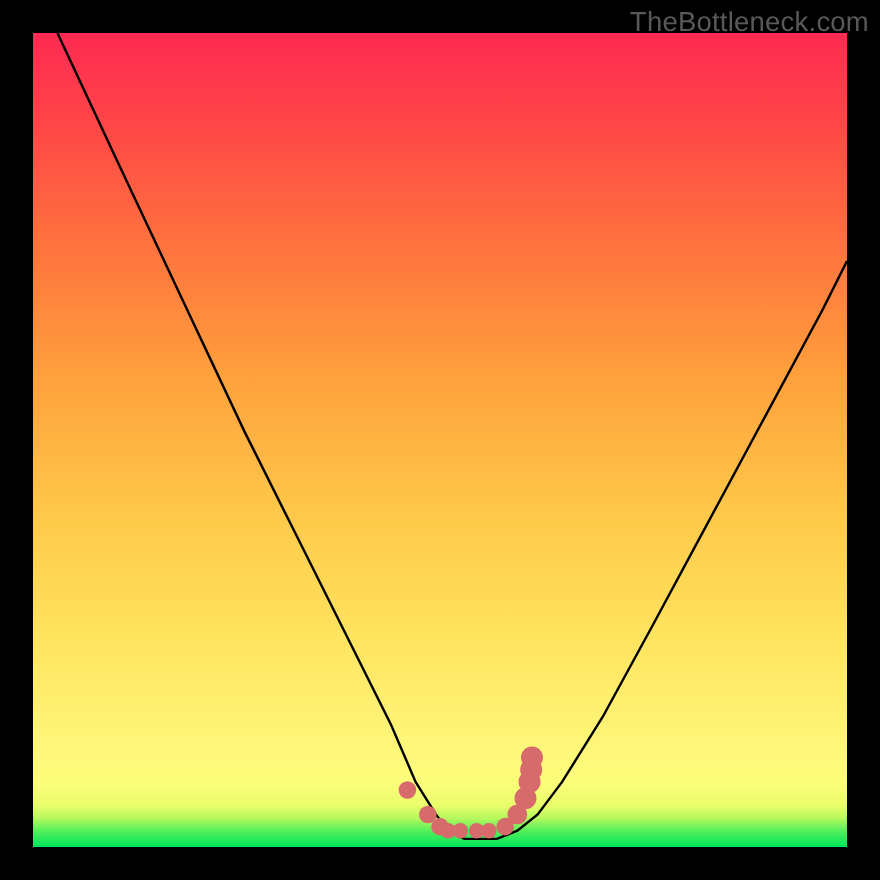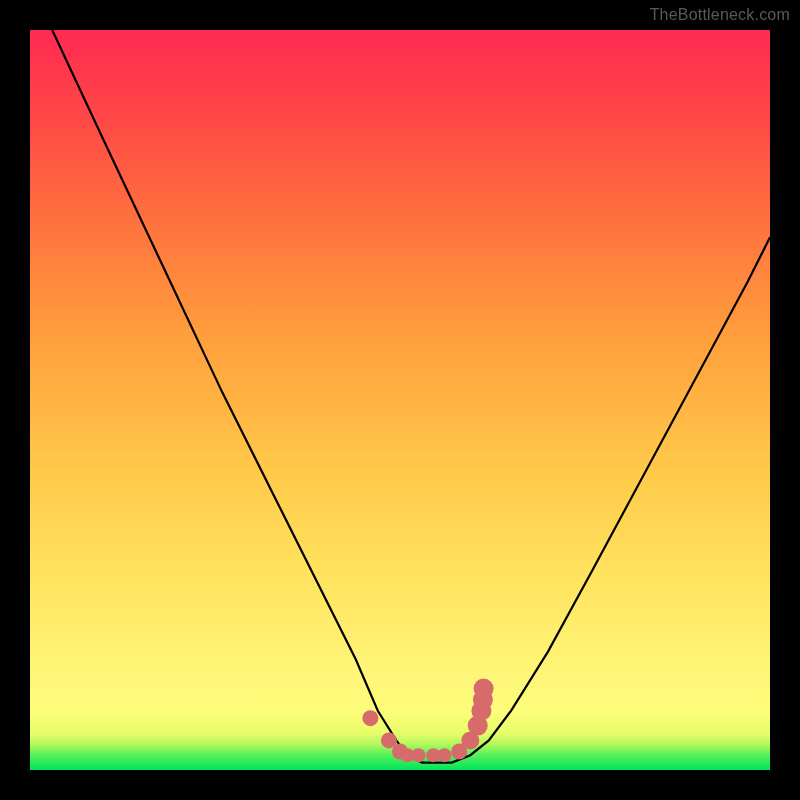--- a/index.html
+++ b/index.html
@@ -40,21 +40,21 @@
       #ff6f3e 75%,
       #ff4348 90%,
       #ff2a52 100%
     );
   }
   .watermark {
     position: absolute;
     top: 6px;
     right: 10px;
     color: #595959;
-    font-size: 16px;
+    font-size: 25px;
     font-weight: 500;
     letter-spacing: 0.2px;
     user-select: none;
   }
   svg.curve {
     position: absolute;
     left: 0;
     top: 0;
     width: 740px;
     height: 740px;

